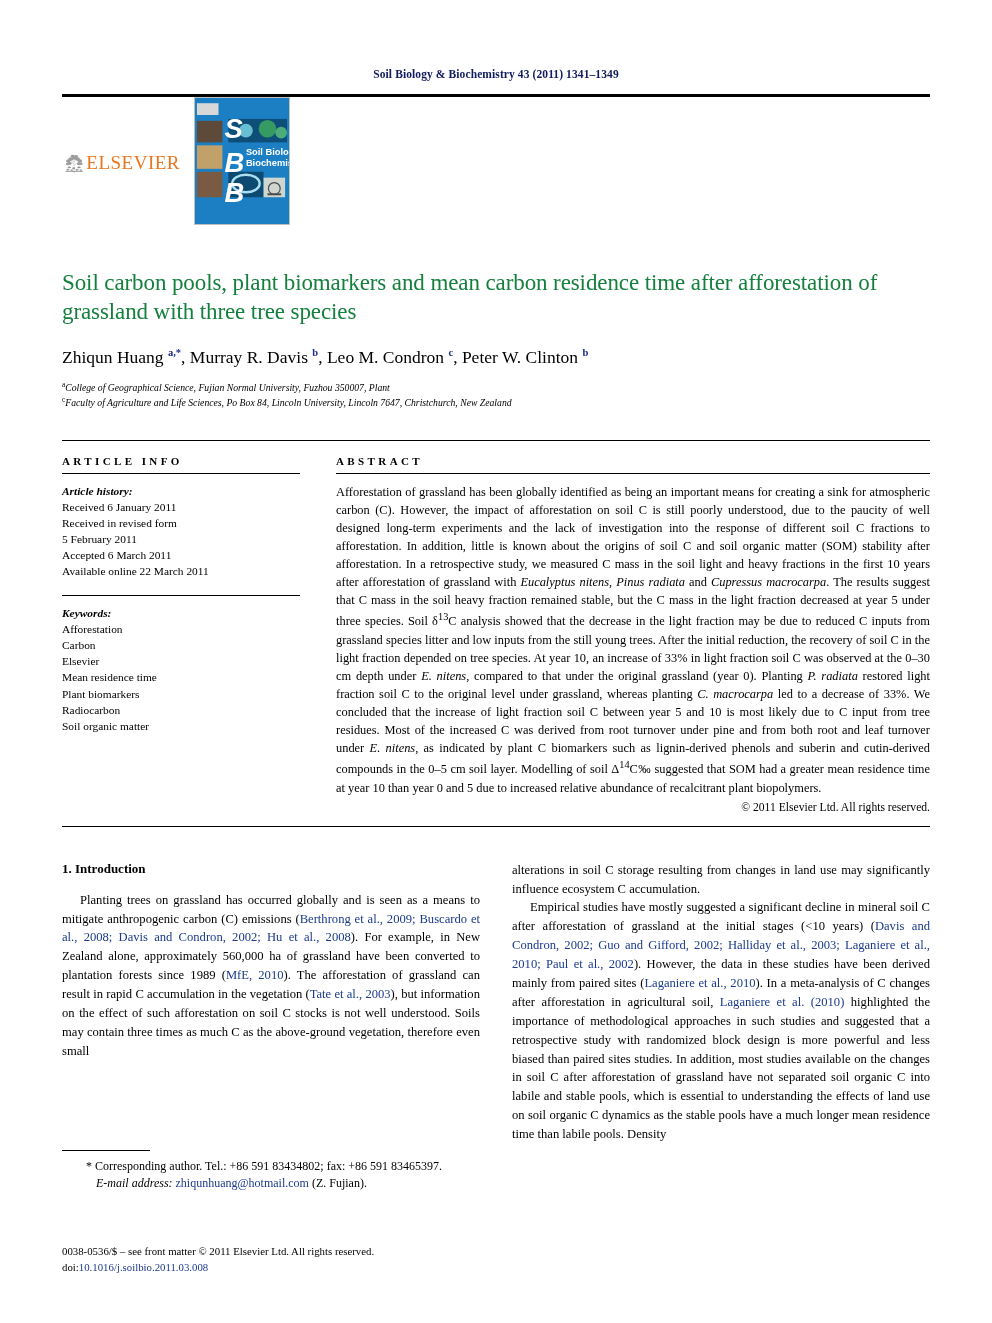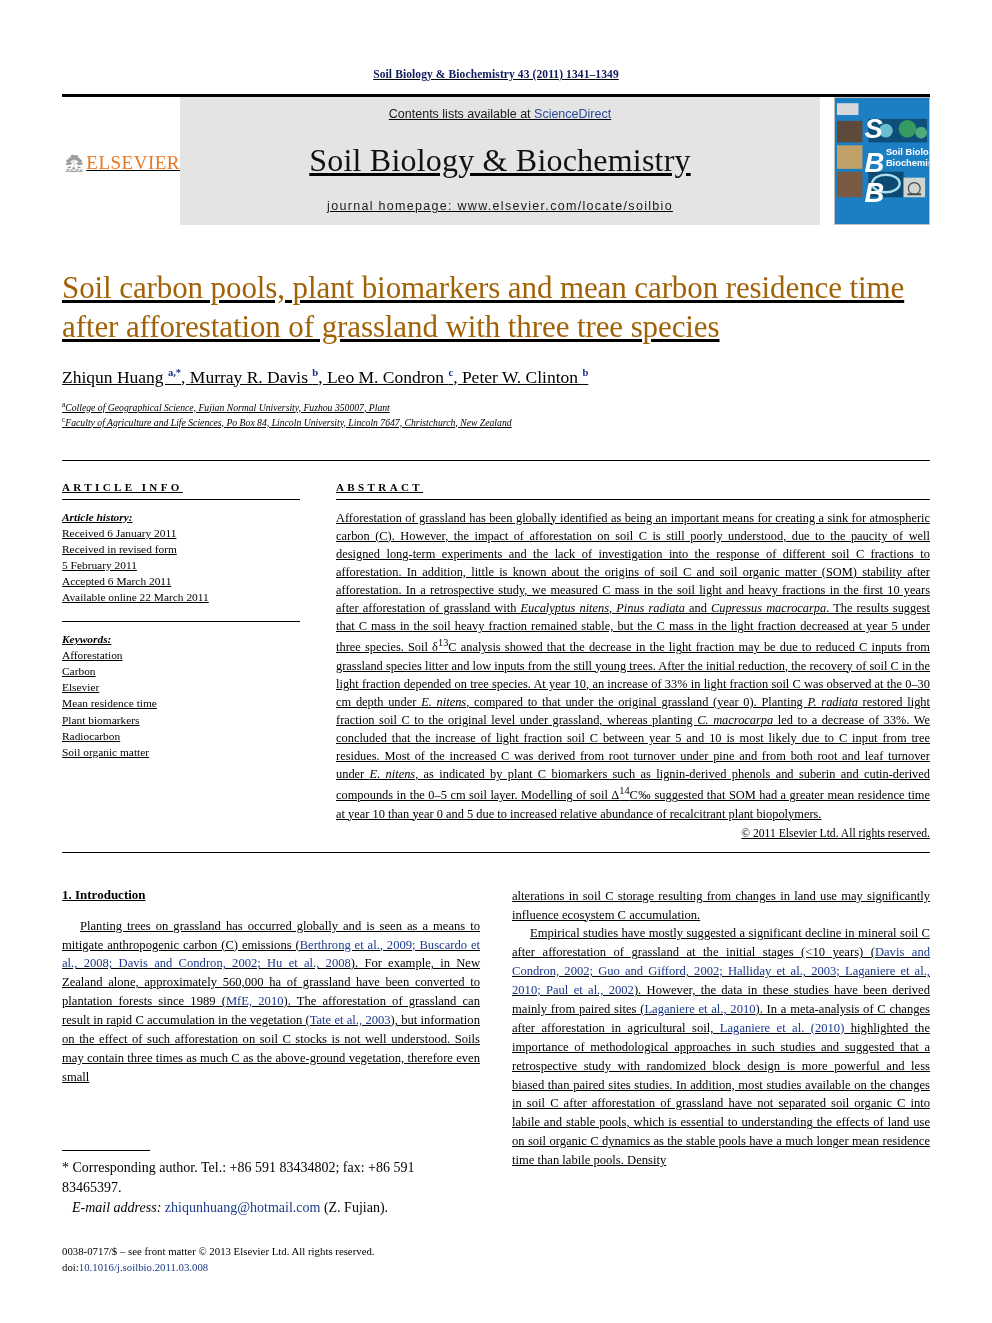--- a/index.html
+++ b/index.html
@@ -13,21 +13,20 @@
     font-family: "Liberation Serif", "DejaVu Serif", serif;
     color: #000000;
     position: relative;
     overflow: hidden;
   }
   .page {
     position: relative;
     width: 992px;
     height: 1323px;
     padding: 0;
-    text-decoration: underline;
   }
   
   .running-head {
     text-align: center;
     font-size: 11.5px;
     font-weight: bold;
     color: #101a5e;
     padding-top: 68px;
     letter-spacing: 0.1px;
   }
@@ -100,25 +99,25 @@
     overflow: hidden;
     border: 1px solid #bfbfbf;
     box-sizing: border-box;
   }
   
   .title-block {
     margin: 44px 62px 0 62px;
   }
   h1.article-title {
     font-family: "Liberation Serif", serif;
-    font-size: 31px;
+    font-size: 23px;
     font-weight: normal;
     line-height: 1.25;
     margin: 0 0 20px 0;
-    color: #a16207;
+    color: #15803d;
     letter-spacing: -0.1px;
   }
   .authors {
     font-family: "Liberation Serif", serif;
     font-size: 17.5px;
     margin: 0 0 12px 0;
     color: #000;
   }
   .authors sup {
     font-size: 10.5px;
@@ -137,21 +136,21 @@
     font-style: normal;
     font-size: 7.4px;
     vertical-align: super;
   }
   
   .info-abstract {
     margin: 30px 62px 0 62px;
     display: flex;
     gap: 24px;
     border-top: 1.5px solid #000;
-    padding-top: 20px;
+    padding-top: 14px;
   }
   .col-info {
     flex: 0 0 250px;
   }
   .col-abstract {
     flex: 1 1 auto;
   }
   .sec-head {
     font-family: "Liberation Serif", serif;
     font-weight: bold;
@@ -225,22 +224,23 @@
     top: 1150px;
     width: 405px;
   }
   .footnote-rule {
     border-top: 1px solid #000;
     width: 88px;
     margin-bottom: 7px;
   }
   .footnote {
     font-family: "Liberation Serif", serif;
-    font-size: 14px;
+    font-size: 12px;
     line-height: 1.42;
+    margin-left: 24px;
   }
   .footnote .em { font-style: italic; }
   .footnote .mail { color: #1b3a8c; }
   
   .page-footer {
     position: absolute;
     left: 62px;
     top: 1244px;
     width: 420px;
     font-family: "Liberation Serif", serif;
@@ -287,27 +287,20 @@
         <g fill="#8a8a8a" opacity="0.75">
           <ellipse cx="24" cy="78" rx="7" ry="4"></ellipse>
           <ellipse cx="40" cy="79" rx="6" ry="3.5"></ellipse>
           <ellipse cx="62" cy="78" rx="7" ry="4"></ellipse>
           <ellipse cx="78" cy="79" rx="6" ry="3.5"></ellipse>
         </g>
       </svg>
       <div class="elsevier-word">ELSEVIER</div>
     </div>
 
-    <div class="journal-band">
-      <div class="contents-line">
-        <span>Contents lists available at </span><span class="sd-link">ScienceDirect</span>
-      </div>
-      <div class="journal-title">Soil Biology &amp; Biochemistry</div>
-      <div class="homepage-line">journal homepage: www.elsevier.com/locate/soilbio</div>
-    </div>
 
     <div class="cover-thumb">
       <svg viewBox="0 0 96 126" width="94" height="126">
         <rect x="0" y="0" width="96" height="126" fill="#1c7fc4"></rect>
         <rect x="2" y="4" width="22" height="12" fill="#d8d8d8"></rect>
         <rect x="2" y="22" width="26" height="22" fill="#5d4a3a"></rect>
         <rect x="2" y="47" width="26" height="24" fill="#c2a06a"></rect>
         <rect x="2" y="74" width="26" height="26" fill="#7a5a42"></rect>
         <rect x="34" y="20" width="60" height="24" fill="#0d4f78"></rect>
         <circle cx="52" cy="32" r="7" fill="#7fd9e8" opacity="0.8"></circle>
@@ -392,19 +385,19 @@
       <div>* Corresponding author. Tel.: +86 591 83434802; fax: +86 591 83465397.</div>
       <div style="padding-left:10px;">
         <span class="em">E-mail address:</span>
         <span class="mail">zhiqunhuang@hotmail.com</span>
         <span>(Z. Fujian).</span>
       </div>
     </div>
   </div>
 
   <div class="page-footer">
-    <div>0038-0717/$ – see front matter © 2013 Elsevier Ltd. All rights reserved.</div>
+    <div>0038-0536/$ – see front matter © 2011 Elsevier Ltd. All rights reserved.</div>
     <div>
       <span>doi:</span><span class="doi">10.1016/j.soilbio.2011.03.008</span>
     </div>
   </div>
 
 </div>
 
 </body></html>

